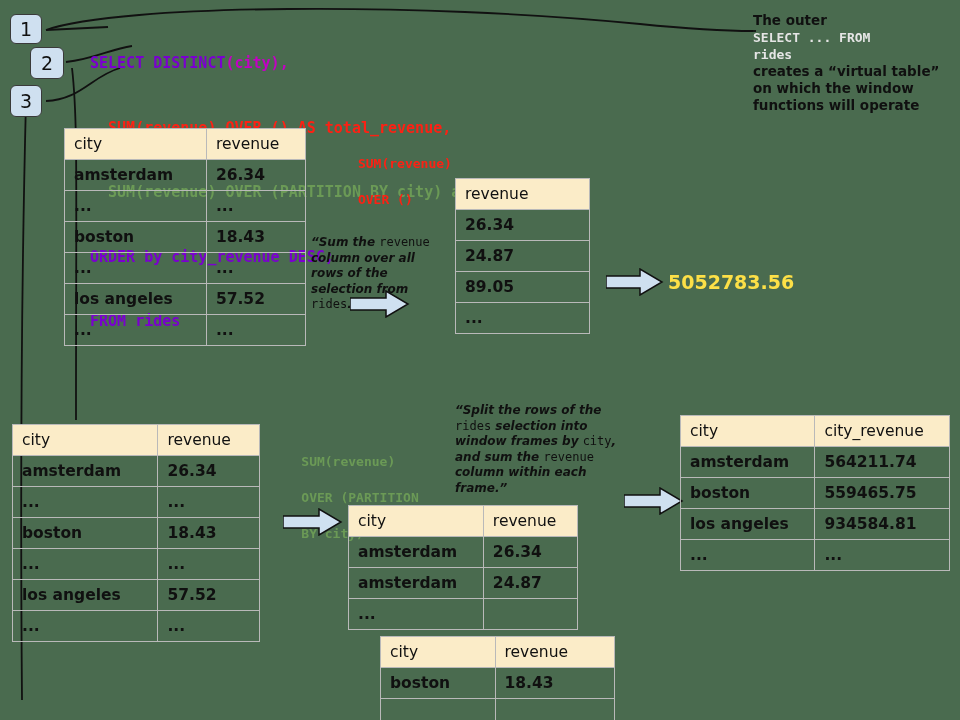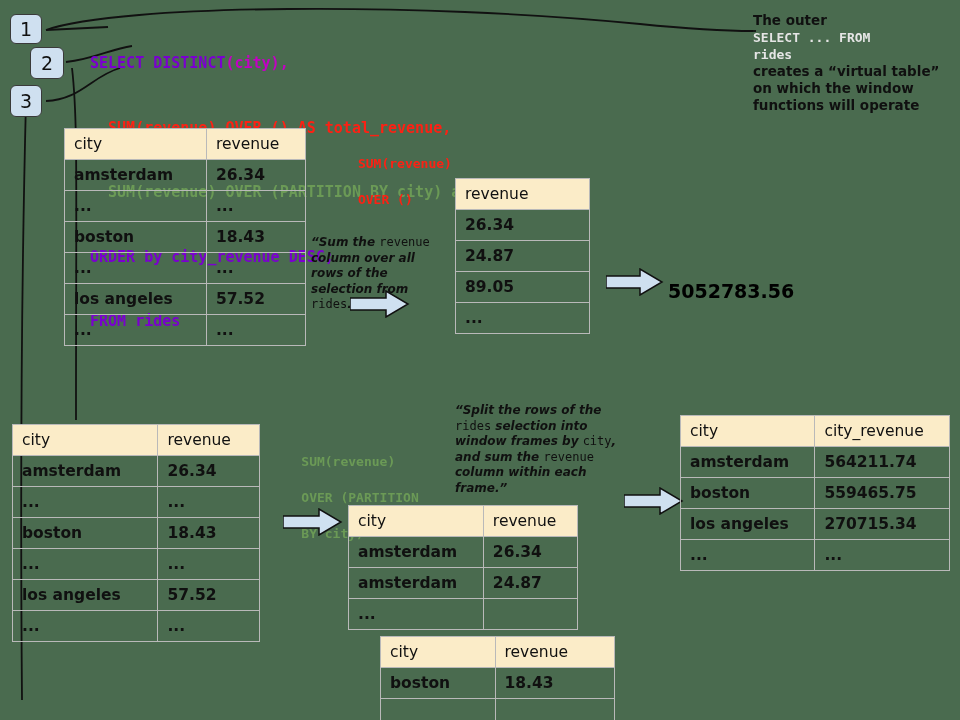--- a/index.html
+++ b/index.html
@@ -59,21 +59,21 @@
   }
   .note{
     position:absolute;left:753px;top:12px;width:200px;
     font-size:13.5px;font-weight:bold;color:#101010;line-height:17px;
   }
   .note .kw{
     font-family:"DejaVu Sans Mono","Liberation Mono",monospace;
     color:#e5e5e5;font-size:13px;font-weight:bold;display:block;
   }
   .big-num{
-    position:absolute;font-size:19px;font-weight:bold;color:#000000;margin-top:9px;
+    position:absolute;font-size:19px;font-weight:bold;color:#fde047;
   }
   .arrow{position:absolute;}
 </style>
 </head>
 <body>
 
 <div id="canvas">
 
   <svg class="svg-layer" viewBox="0 0 960 720">
 
@@ -284,21 +284,21 @@
     <tr>
           <td>amsterdam</td>
           <td>564211.74</td>
         </tr>
     <tr>
           <td>boston</td>
           <td>559465.75</td>
         </tr>
     <tr>
           <td>los angeles</td>
-          <td>270715.34</td>
+          <td>934584.81</td>
         </tr>
     <tr>
           <td class="dots">...</td>
           <td class="dots">...</td>
         </tr>
   </tbody>
     </table>
 
 </div>
 

